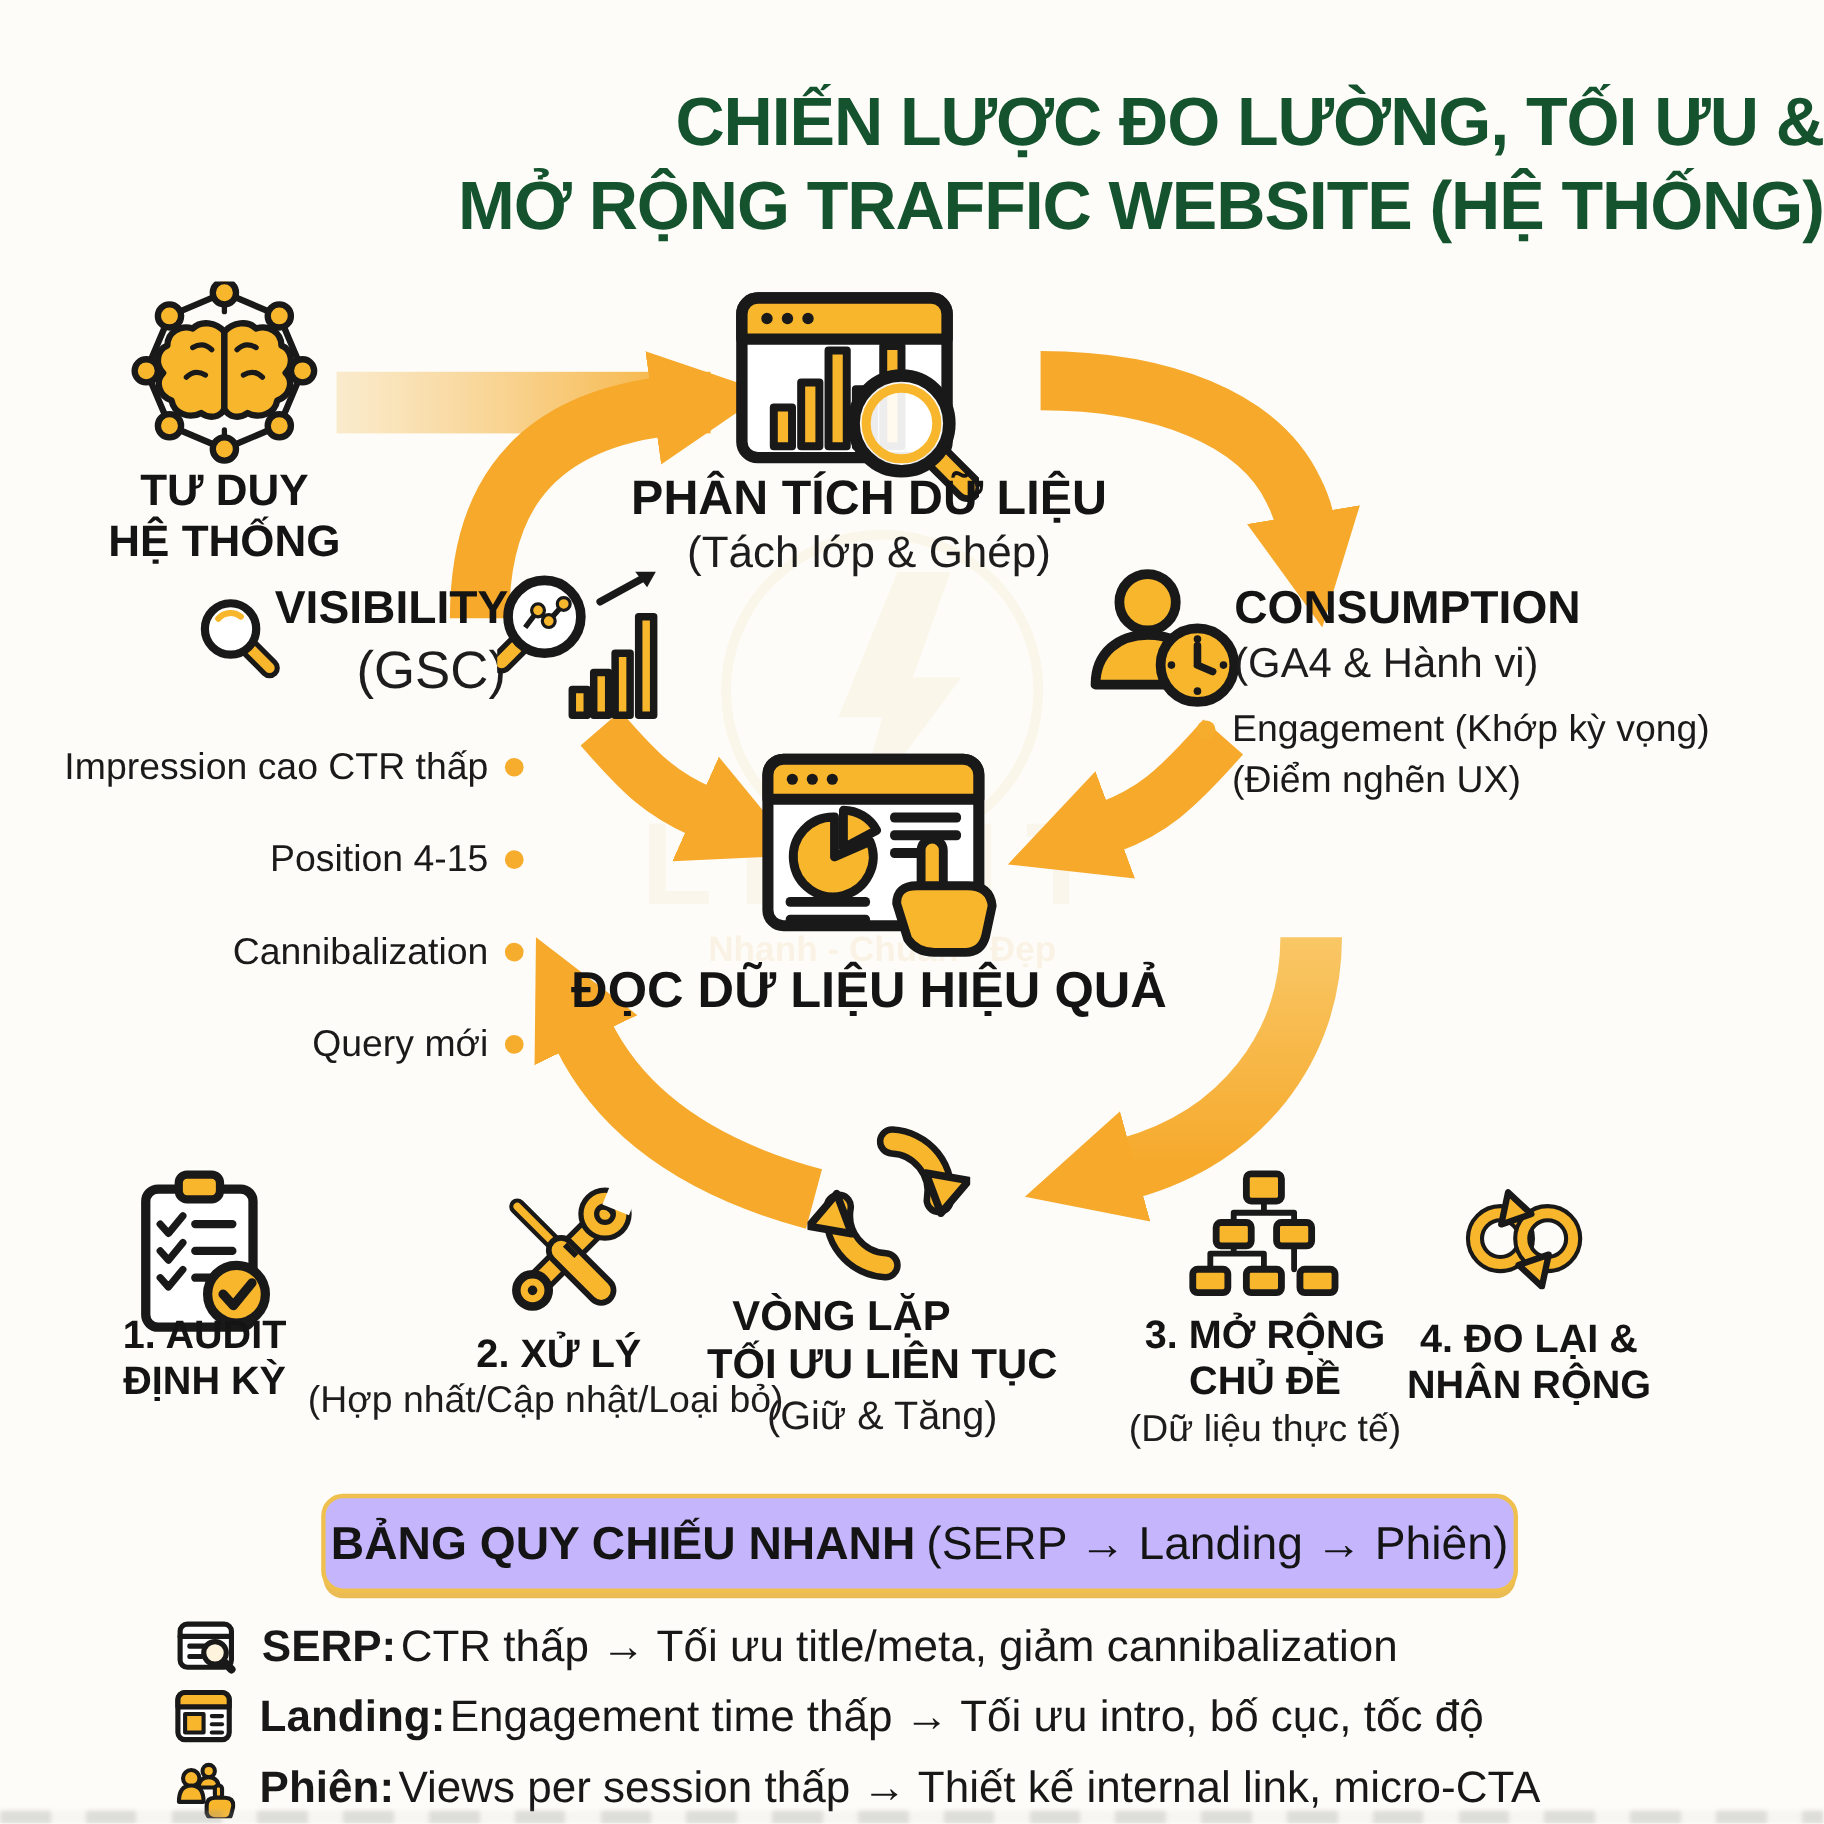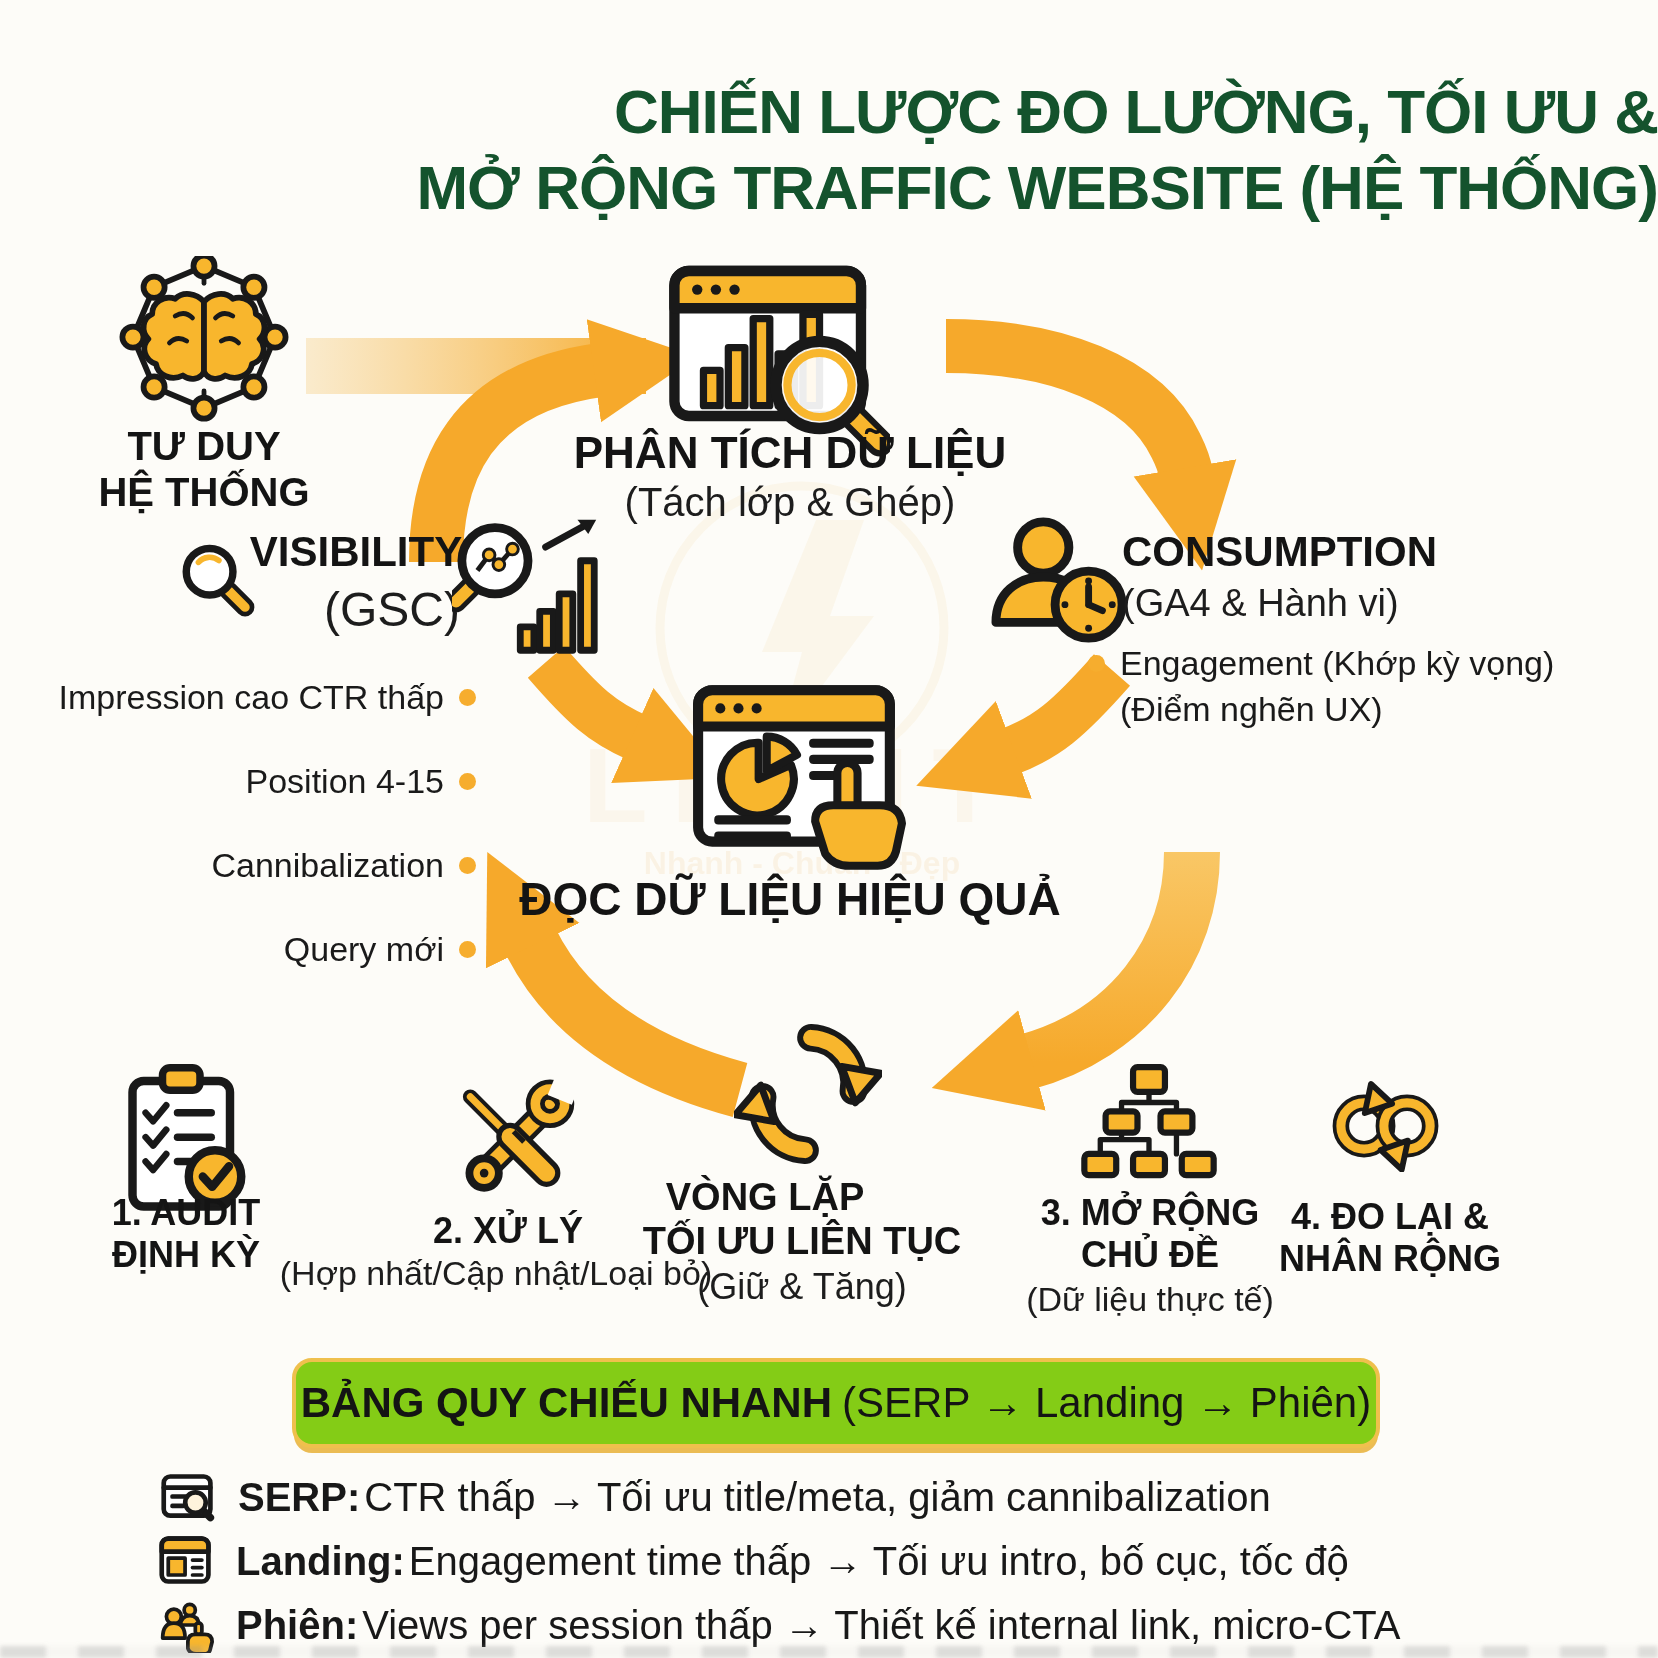--- a/index.html
+++ b/index.html
@@ -12,21 +12,21 @@
   .cx{transform:translateX(-50%);text-align:center;white-space:nowrap;}
   .ttl{width:100%;text-align:right;font-weight:bold;font-size:62px;letter-spacing:-1px;color:#14532d;}
   .node-title{font-weight:bold;color:#141414;}
   .node-sub{color:#1d1d1d;}
   .z0{z-index:0}.z1{z-index:1}.z2{z-index:2}
   .bullet-dot{width:17px;height:17px;border-radius:50%;background:#F6AD2E;flex:0 0 auto;}
   .lrow{display:flex;align-items:center;justify-content:flex-end;gap:15px;height:50px;font-size:34px;color:#1a1a1a;margin-top:34px;}
   .rrow{display:flex;align-items:center;gap:15px;height:46px;font-size:34px;color:#1a1a1a;}
   .rrow-indent{padding-left:32px;height:46px;font-size:34px;color:#1a1a1a;display:flex;align-items:center;}
   .qbox{
-    border:4px solid #EFC04D;border-radius:20px;background:#84cc16;
+    border:4px solid #EFC04D;border-radius:20px;background:#c4b5fd;
     box-shadow:0 7px 0 -2px #EBBC54;
     display:flex;align-items:center;justify-content:center;
     font-size:42px;color:#141414;white-space:nowrap;
   }
   .qbold{font-weight:bold;margin-right:10px;}
   .maprow{display:flex;align-items:center;gap:22px;font-size:40px;color:#181818;white-space:nowrap;}
   .maplabel{font-weight:bold;margin-right:4px;}
   .step-line{font-weight:bold;font-size:36px;color:#141414;}
   .step-sub{font-size:34px;color:#1d1d1d;}
   .bstrip{

